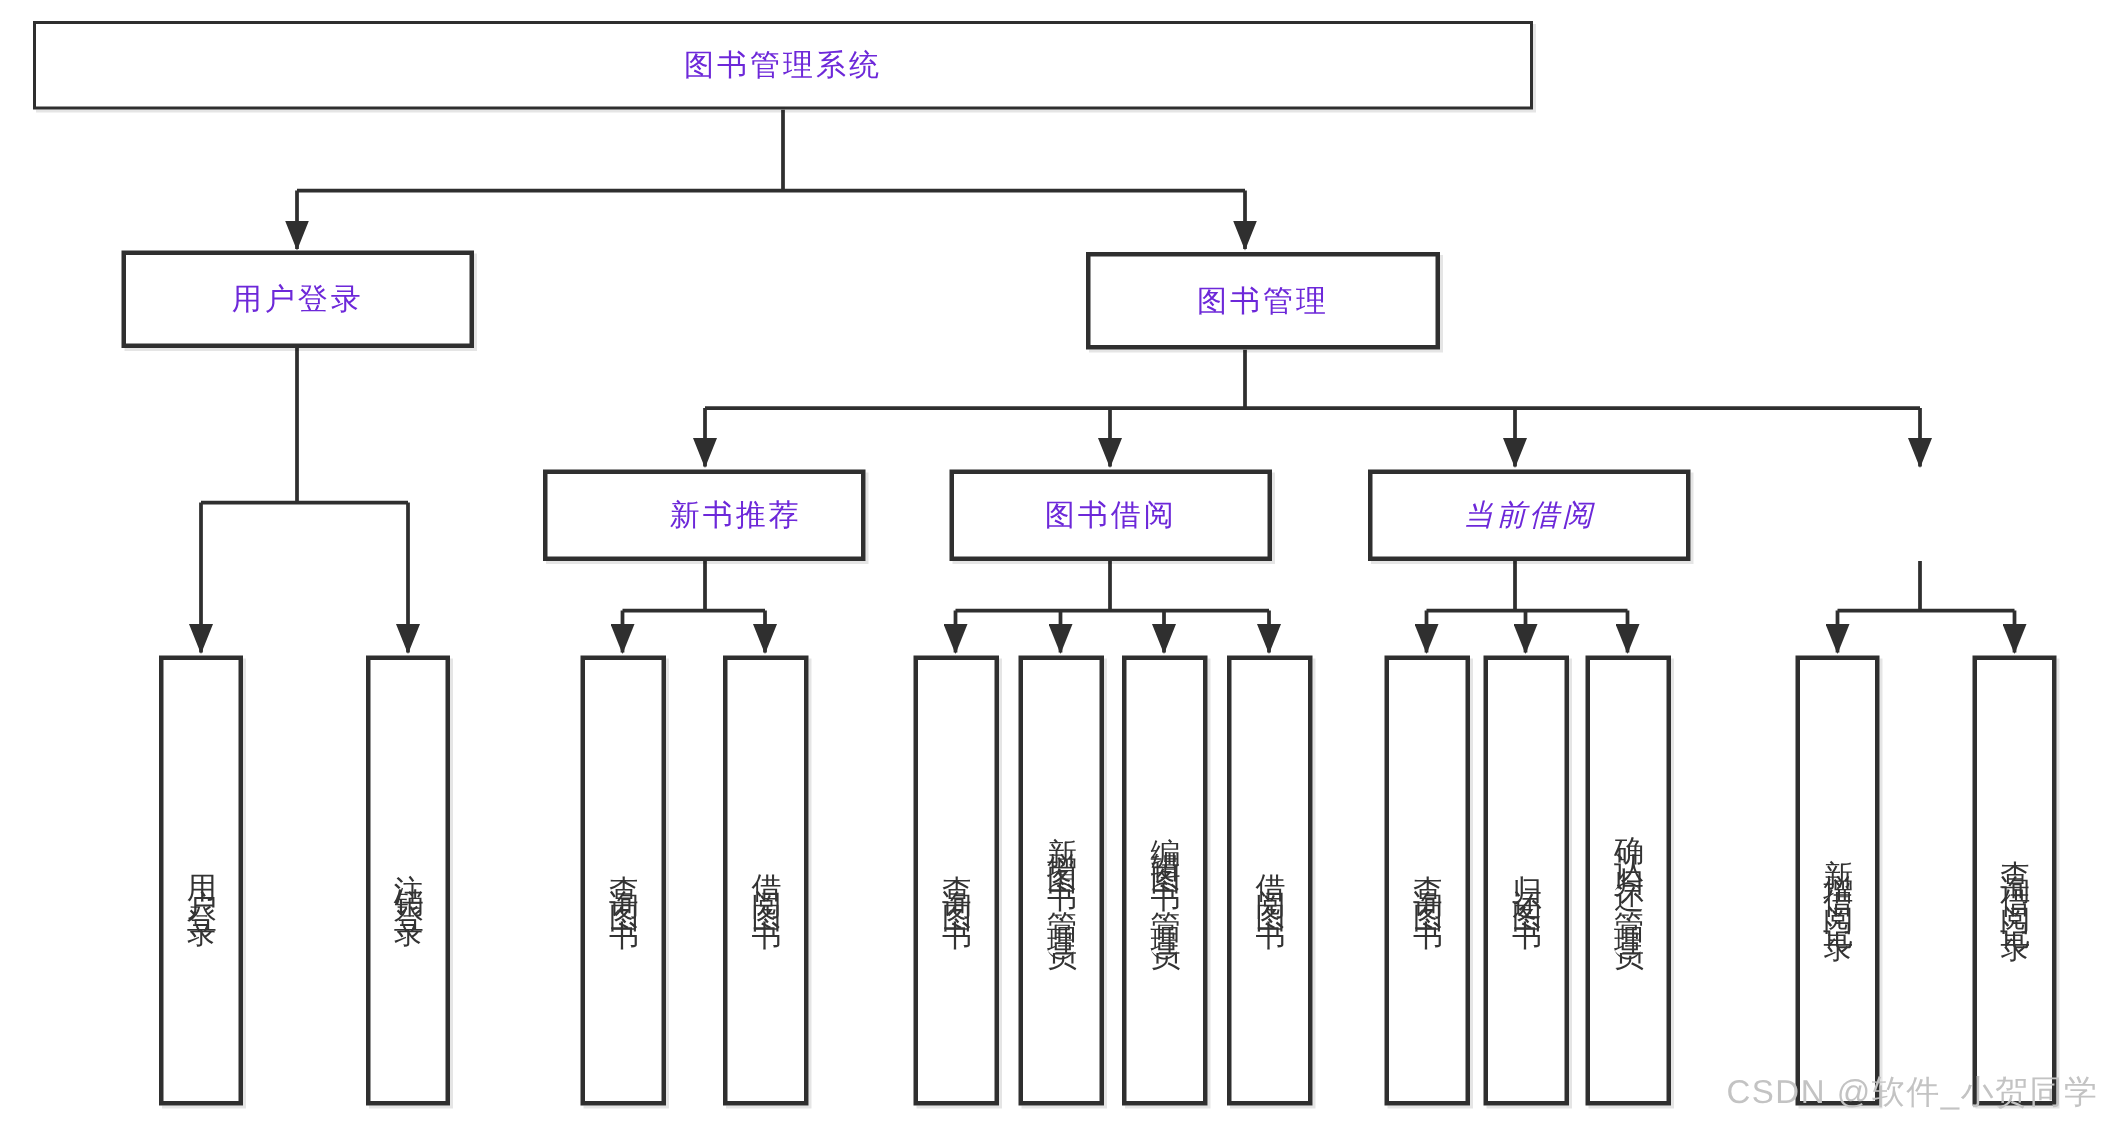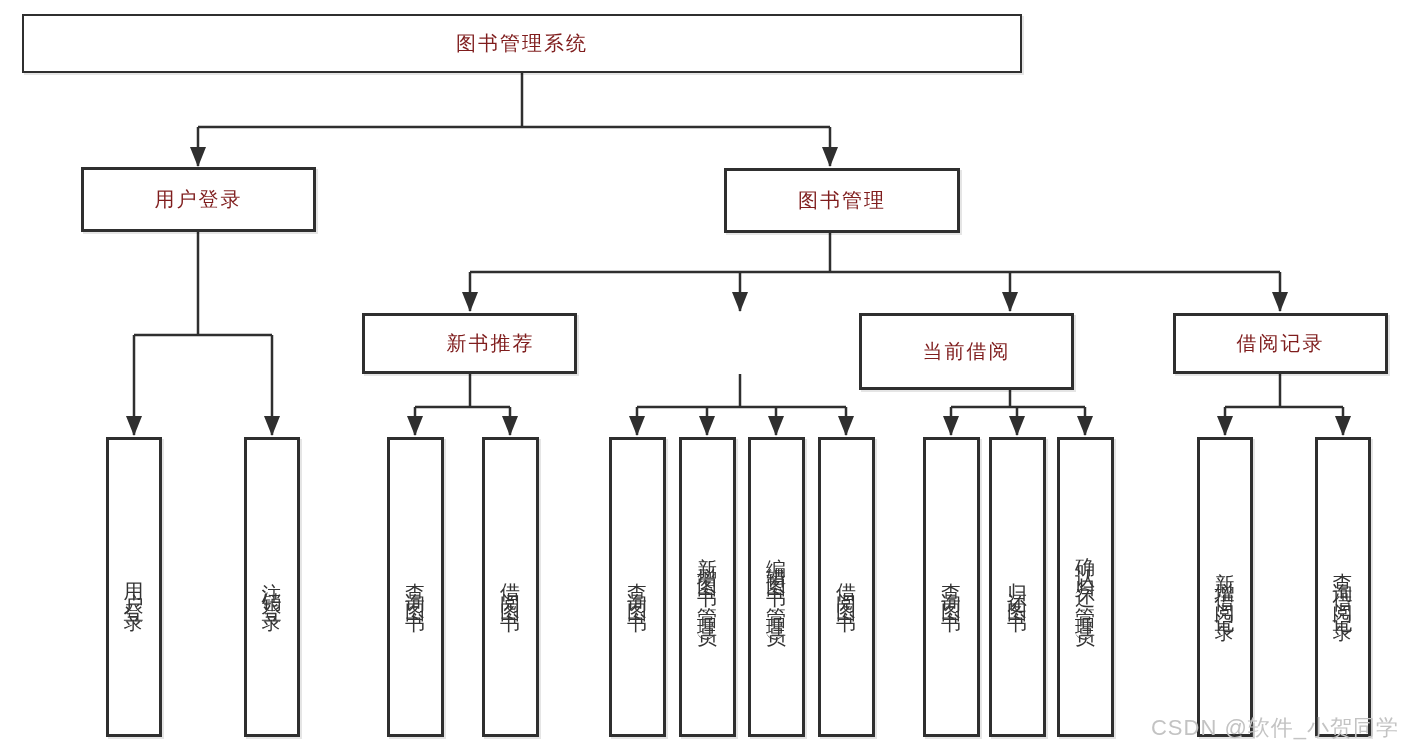--- a/index.html
+++ b/index.html
@@ -19,21 +19,21 @@
     border: 3px solid #2f2f2f;
     display: flex;
     align-items: center;
     justify-content: center;
     z-index: 2;
     box-shadow: 2px 2px 0 rgba(0,0,0,0.10);
   }
   .box.root { border-width: 2px; }
   .hlabel {
     font-size: 20px;
-    color: #7f1d1d;
+    color: #6d28d9;
     letter-spacing: 2px;
     white-space: nowrap;
   }
   .vtext {
     writing-mode: vertical-lr;
     text-orientation: mixed;
     font-size: 20px;
     color: #333333;
     letter-spacing: 10px;
     line-height: 1.1;
@@ -112,25 +112,25 @@
   <div class="box" style="left:81px; top:167px; width:235px; height:65px;">
     <span class="hlabel">用户登录</span>
   </div>
   <div class="box" style="left:712px; top:168px; width:236px; height:65px;margin-left:12px;">
     <span class="hlabel">图书管理</span>
   </div>
 
   <div class="box" style="left:362px; top:313px; width:215px; height:61px;padding-left:42px;">
     <span class="hlabel">新书推荐</span>
   </div>
-  <div class="box" style="left:859px; top:313px; width:215px; height:77px;">
+  <div class="box" style="left:633px; top:313px; width:215px; height:61px;">
+    <span class="hlabel">图书借阅</span>
+  </div>
+  <div class="box" style="left:912px; top:313px; width:215px; height:61px;font-style:italic;">
     <span class="hlabel">当前借阅</span>
-  </div>
-  <div class="box" style="left:1173px; top:313px; width:215px; height:61px;">
-    <span class="hlabel">借阅记录</span>
   </div>
 
   <div class="box" style="left:106px; top:437px; width:56px; height:300px;">
     <span class="vtext">用户登录</span>
   </div>
   <div class="box" style="left:244px; top:437px; width:56px; height:300px;">
     <span class="vtext">注销登录</span>
   </div>
 
   <div class="box" style="left:387px; top:437px; width:57px; height:300px;">

